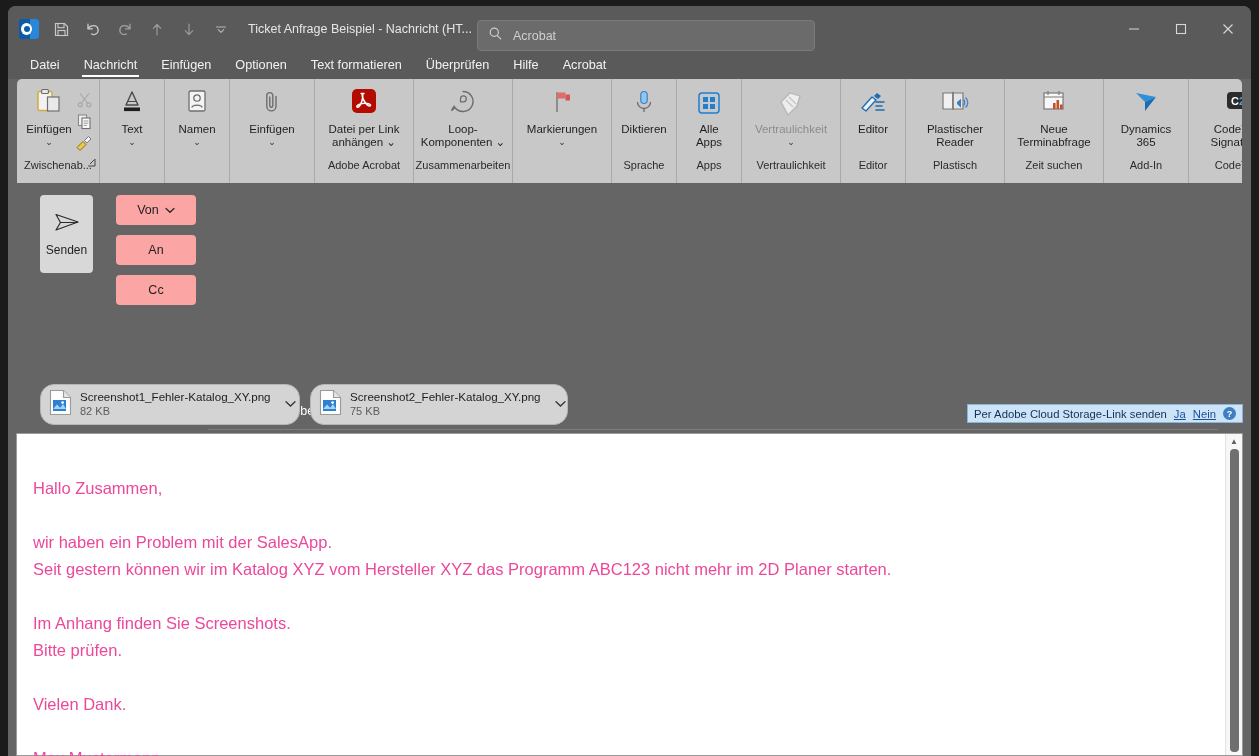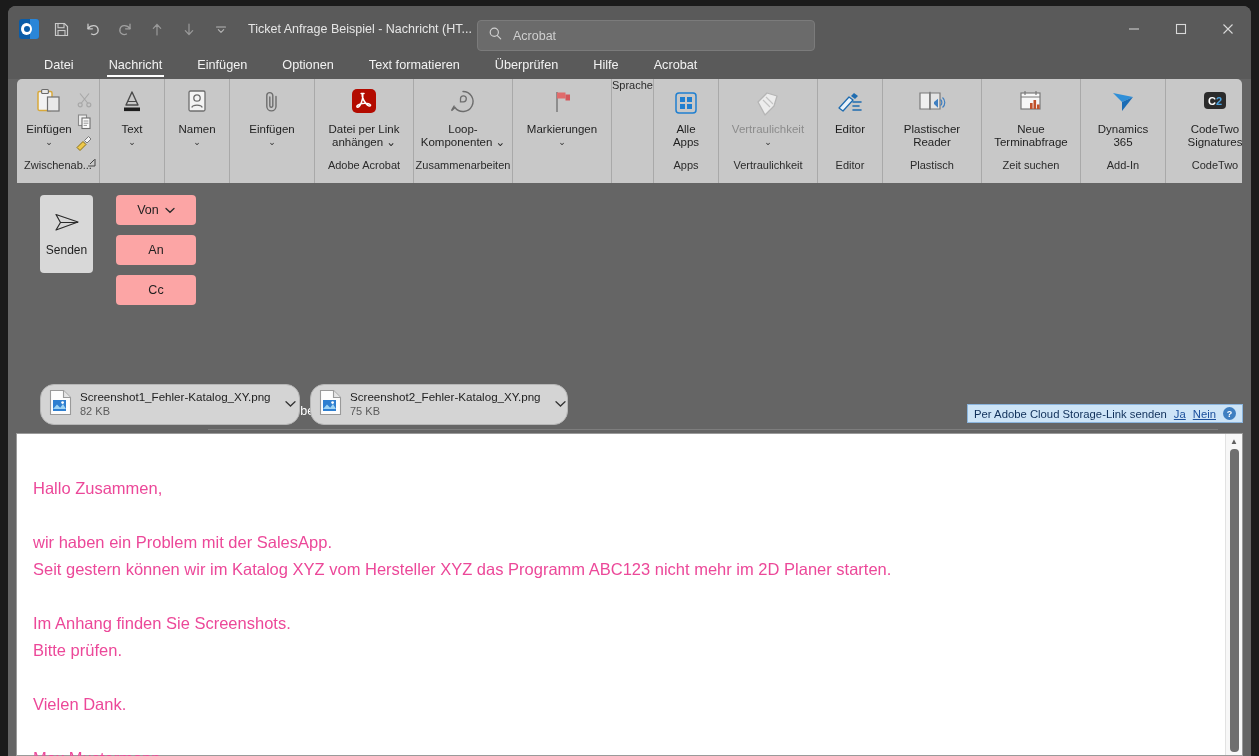--- a/index.html
+++ b/index.html
@@ -114,22 +114,22 @@
     align-items: center;
     justify-content: center;
     color: #d8d8d8;
   }
 
   
   .tabstrip {
     height: 27px;
     display: flex;
     align-items: center;
-    padding-left: 24px;
-    gap: 11px;
+    padding-left: 10px;
+    gap: 0px;
     background: #5a5a5a;
   }
   .tab {
     font-size: 12.7px;
     color: #f2f2f2;
     padding: 3px 12px 5px 12px;
     position: relative;
     white-space: nowrap;
   }
   .tab.active::after {
@@ -596,20 +596,32 @@
               </svg>
           </div>
           <div class="lbl">Markierungen</div>
           <div class="caret">⌄</div>
         </div>
       </div>
       <div class="rg-label"></div>
     </div>
 
     <div class="rgroup">
+      <div class="rg-items">
+        <div class="ritem narrow">
+          <div class="ico">
+            <svg width="30" height="30" viewBox="0 0 30 30">
+                <rect x="11.8" y="3.5" width="6.4" height="12" rx="3.2" fill="#8fc6f2" stroke="#3f7fc1" stroke-width="1.2"></rect>
+                <path d="M8.5 14a6.5 6.5 0 0013 0" fill="none" stroke="#6d6d6d" stroke-width="1.3"></path>
+                <path d="M15 20.5v3.5" stroke="#6d6d6d" stroke-width="1.3"></path>
+              </svg>
+          </div>
+          <div class="lbl">Diktieren</div>
+        </div>
+      </div>
       <div class="rg-label">Sprache</div>
     </div>
 
     <div class="rgroup">
       <div class="rg-items">
         <div class="ritem narrow">
           <div class="ico">
             <svg width="28" height="28" viewBox="0 0 28 28">
                 <rect x="4" y="4" width="20" height="20" rx="3" fill="none" stroke="#1f7fd0" stroke-width="1.5"></rect>
                 <rect x="8" y="8" width="5" height="5" fill="#1f7fd0"></rect>

